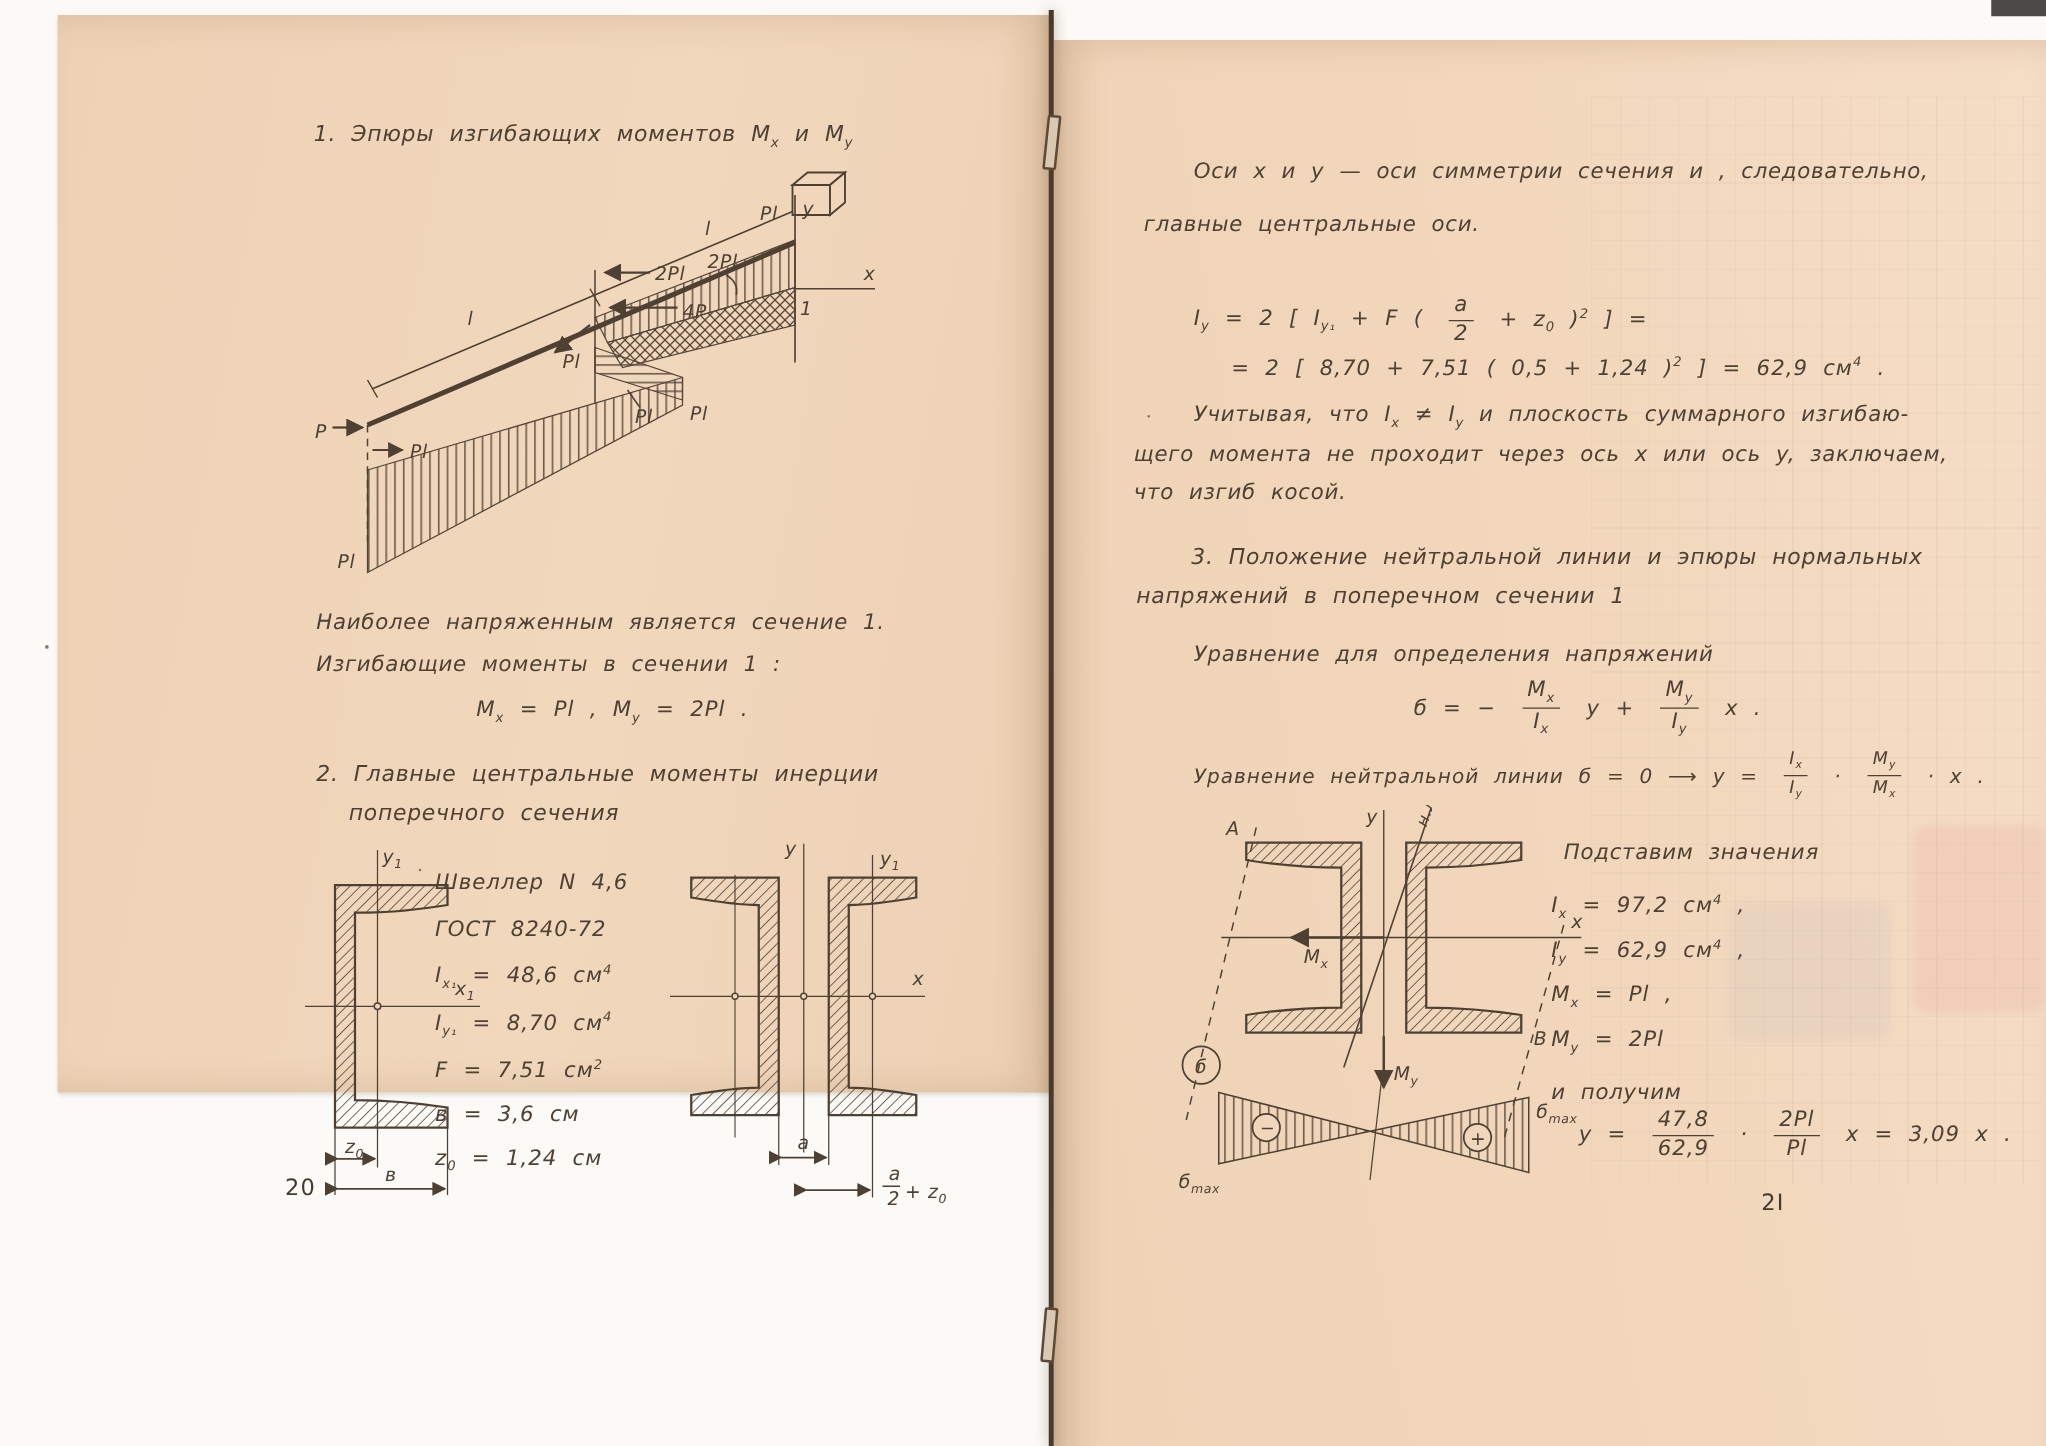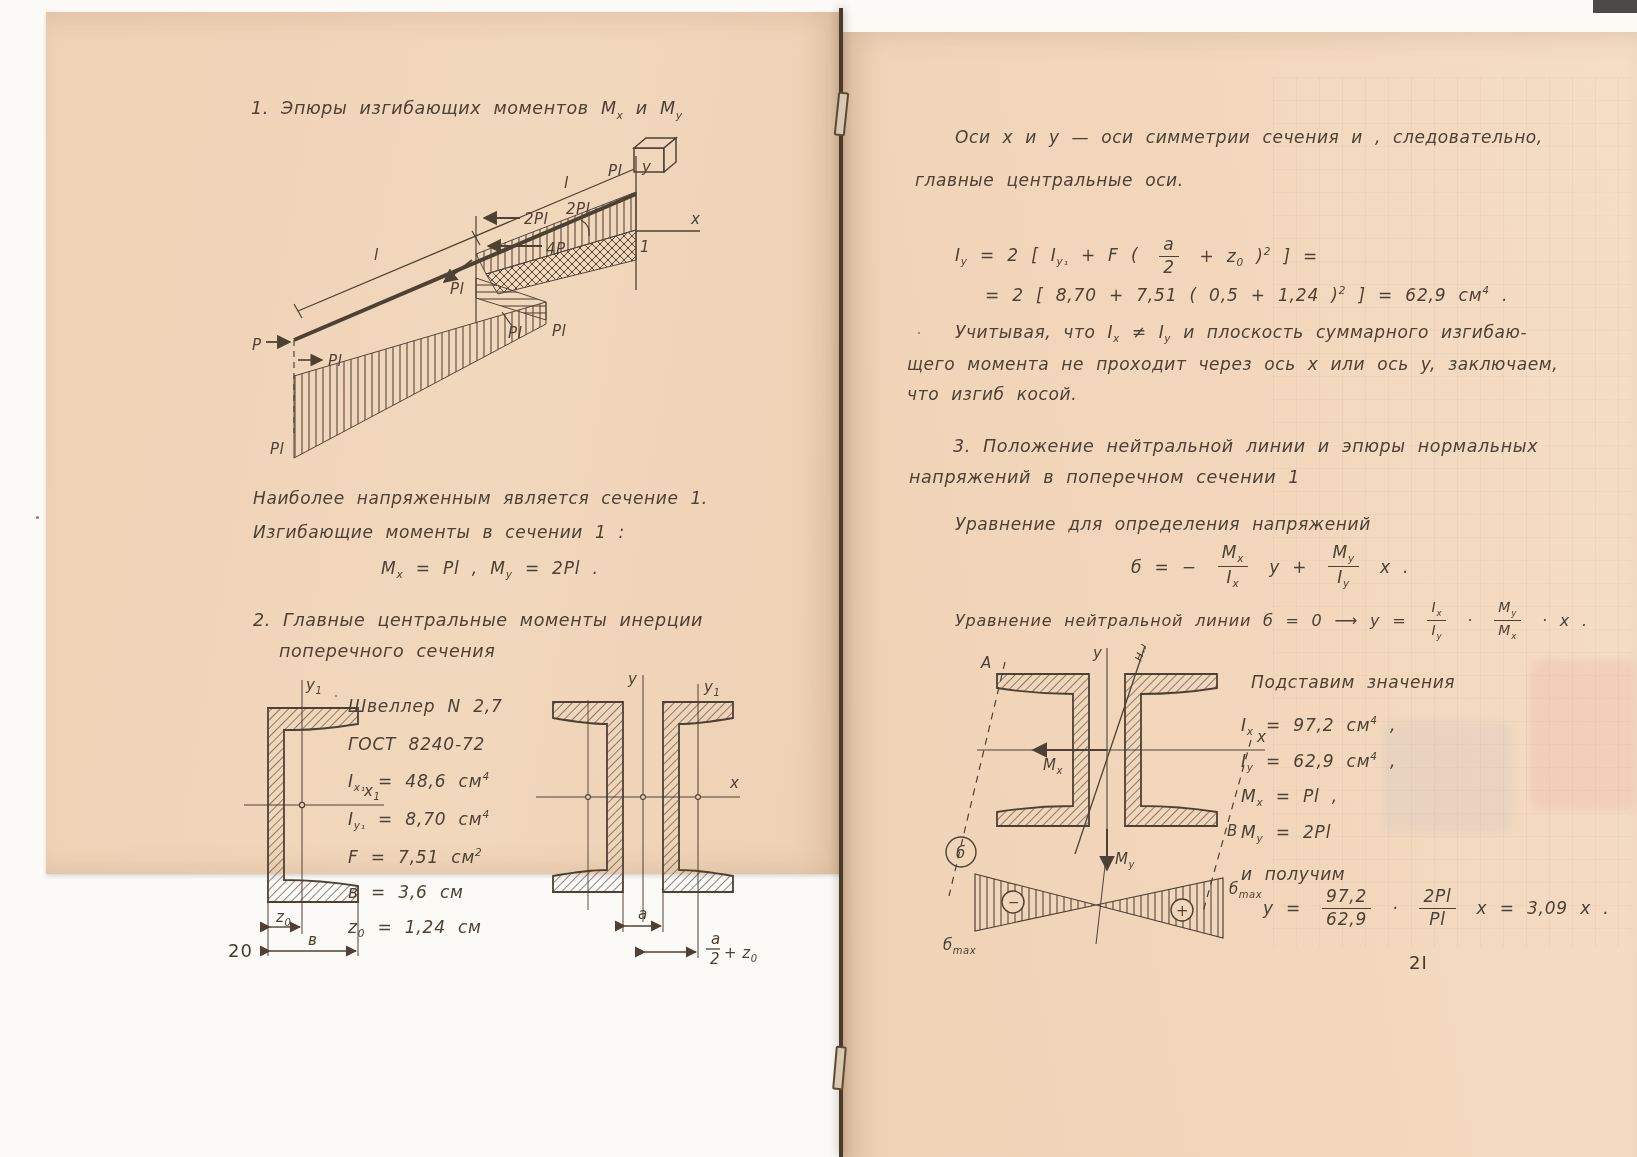--- a/index.html
+++ b/index.html
@@ -136,21 +136,21 @@
       <line x1="64" y1="250" x2="64" y2="260" stroke="#4e4134" stroke-width="1"></line>
       <line x1="32" y1="253" x2="62" y2="253" stroke="#4e4134" stroke-width="1.4" marker-start="url(#ar)" marker-end="url(#ar)"></line>
       <line x1="32" y1="277" x2="118" y2="277" stroke="#4e4134" stroke-width="1.4" marker-start="url(#ar)" marker-end="url(#ar)"></line>
       <text x="68" y="16"><tspan>y</tspan><tspan class="sub" dy="4">1</tspan></text>
       <text x="126" y="122"><tspan>x</tspan><tspan class="sub" dy="4">1</tspan></text>
       <text x="38" y="248"><tspan>z</tspan><tspan class="sub" dy="4">0</tspan></text>
       <text x="70" y="271">в</text>
     </svg>
 
     <div style="position:absolute;left:302px;top:684px;">
-      <div class="txt eq" style="position:static;margin-bottom:18px;">Швеллер  N 2,7</div>
+      <div class="txt eq" style="position:static;margin-bottom:18px;">Швеллер  N 4,6</div>
       <div class="txt eq" style="position:static;margin-bottom:16px;">ГОСТ  8240-72</div>
       <div class="txt eq" style="position:static;margin-bottom:15px;">I<sub>x₁</sub> =  48,6  см<sup>4</sup></div>
       <div class="txt eq" style="position:static;margin-bottom:15px;">I<sub>y₁</sub> =  8,70  см<sup>4</sup></div>
       <div class="txt eq" style="position:static;margin-bottom:15px;">F  =   7,51  см<sup>2</sup></div>
       <div class="txt eq" style="position:static;margin-bottom:15px;">в  =   3,6  см</div>
       <div class="txt eq" style="position:static;">z<sub>0</sub> =   1,24  см</div>
     </div>
 
     <svg style="position:absolute;left:482px;top:658px;" width="230" height="310" viewBox="0 0 230 310">
       <path d="M25,32 L95,32 L95,222 L25,222 L25,206 Q60,200 79,200 L79,54 Q60,54 25,48 Z" fill="url(#hd)" stroke="#4e4134" stroke-width="1.8"></path>
@@ -270,21 +270,21 @@
     <div class="txt p" style="left:408px;top:640px;">Подставим  значения</div>
     <div class="txt eq" style="left:398px;top:682px;">I<sub>x</sub> =  97,2  см<sup>4</sup> ,</div>
     <div class="txt eq" style="left:398px;top:718px;">I<sub>y</sub> =  62,9  см<sup>4</sup> ,</div>
     <div class="txt eq" style="left:398px;top:754px;text-align:right;">M<sub>x</sub> =  Pl ,</div>
     <div class="txt eq" style="left:398px;top:790px;">M<sub>y</sub> =  2Pl</div>
     <div class="txt p" style="left:398px;top:832px;">и  получим</div>
 
     <div class="txt eq eqrow" style="left:420px;top:856px;">
       <span>y  =</span>
       <span class="frac">
-        <span class="num">97,2</span>
+        <span class="num">47,8</span>
         <span class="den">62,9</span>
       </span>
       <span>·</span>
       <span class="frac">
         <span class="num">2Pl</span>
         <span class="den">Pl</span>
       </span>
       <span>x  = 3,09 x .</span>
     </div>
 

